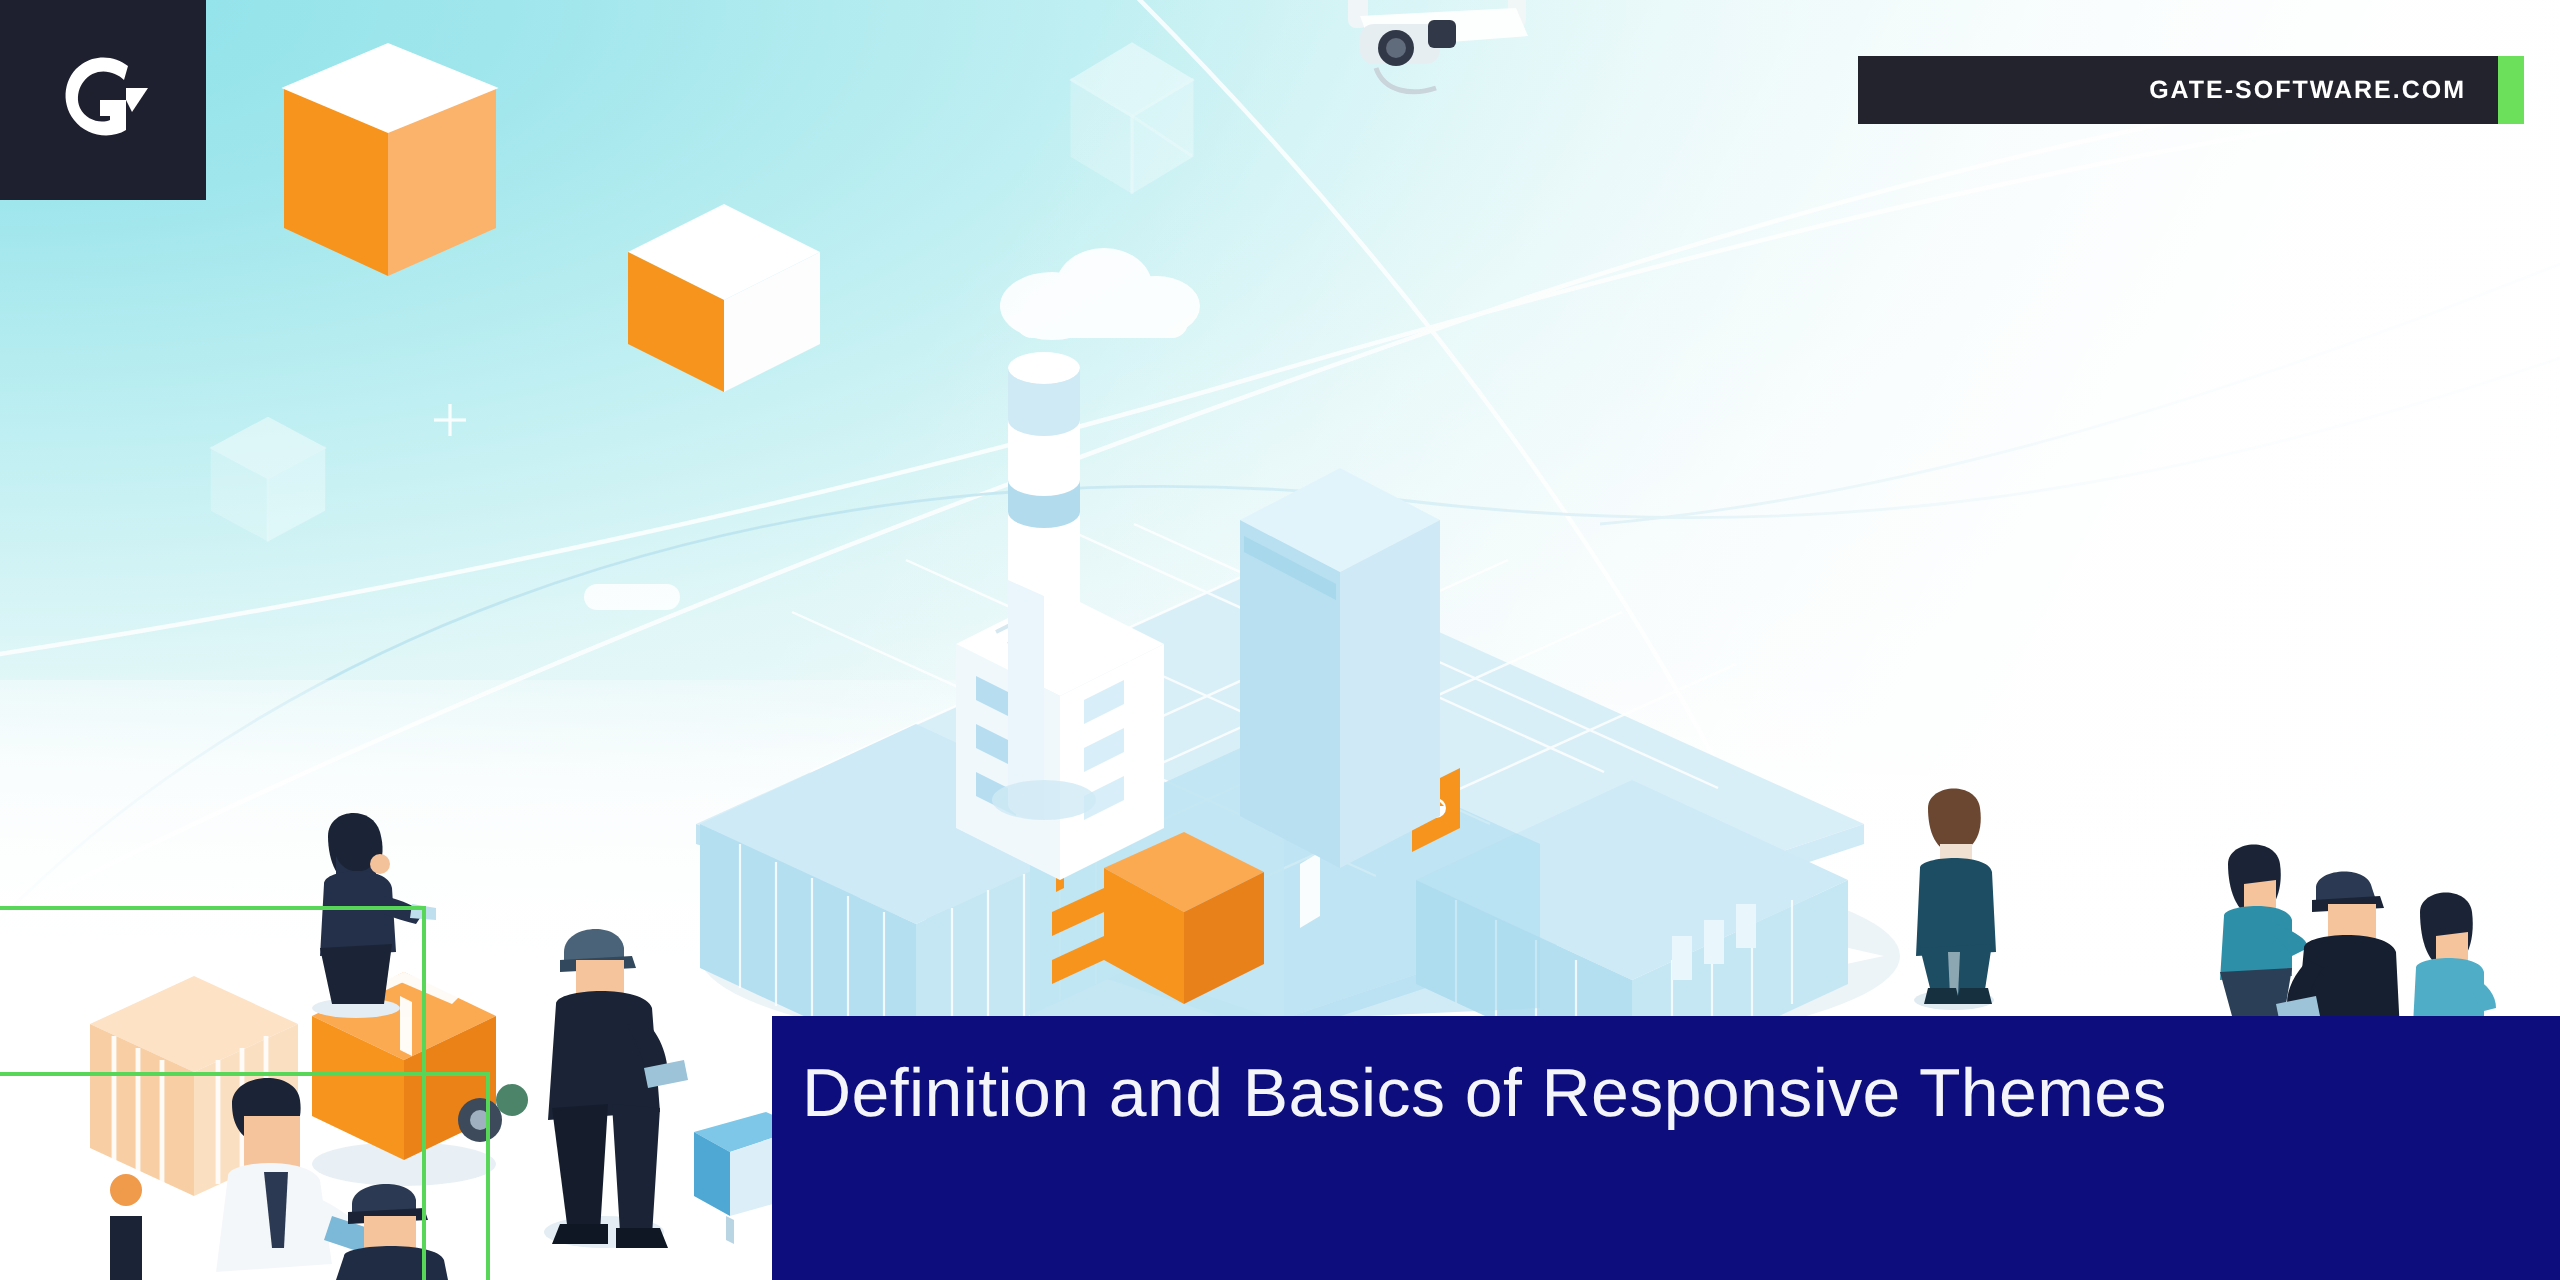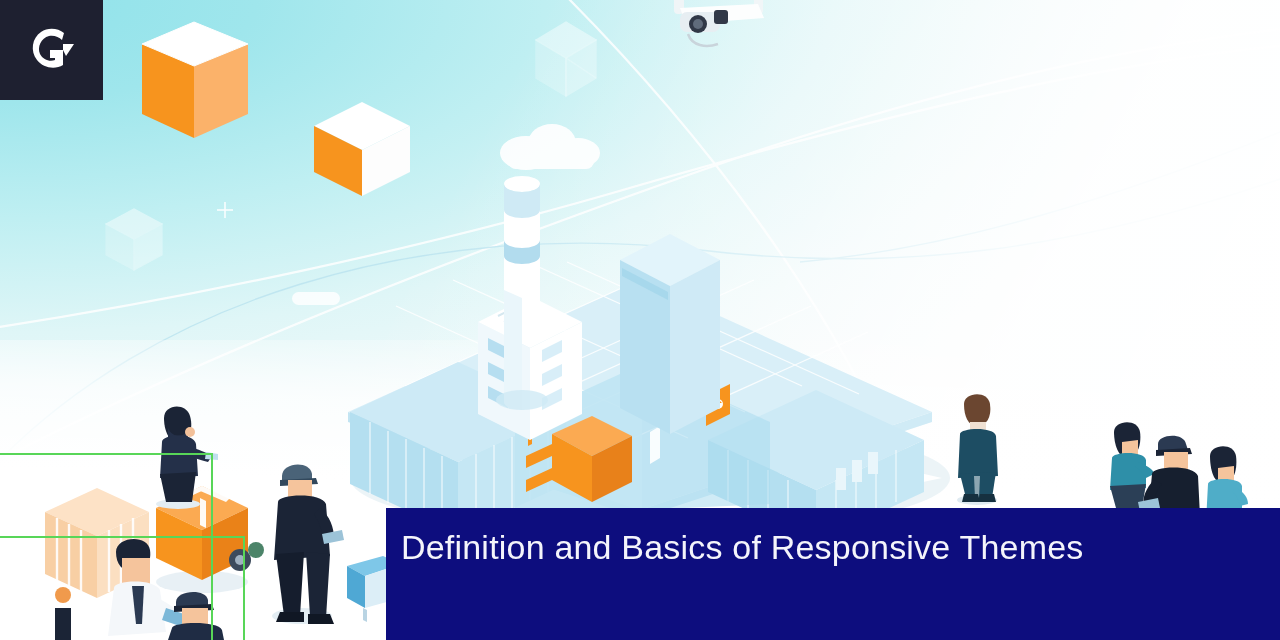--- a/index.html
+++ b/index.html
@@ -459,18 +459,22 @@
   <div class="guide guide-a"></div>
   <div class="guide guide-b"></div>
 
   <div class="logo-block">
     <svg width="52" height="52" viewBox="0 0 52 52">
       <path d="M38 9 C32 4, 22 3, 15 8 C6 14, 4 27, 11 36 C17 44, 29 46, 37 41 L37 26 L24 26 L24 34 L29 34 L29 36 C24 38, 17 36, 14 30 C11 23, 15 14, 23 12 C28 11, 33 13, 36 16 Z" fill="#ffffff"></path>
       <path d="M37 20 L48 20 L40 32 L37 26 Z" fill="#ffffff"></path>
     </svg>
   </div>
 
+  <div class="url-badge">
+    <span class="txt">GATE-SOFTWARE.COM</span>
+    <span class="accent"></span>
+  </div>
 
   <div class="title-banner">
     <div class="title-text">Definition and Basics of Responsive Themes</div>
   </div>
 
 </div>
 
 </body></html>

